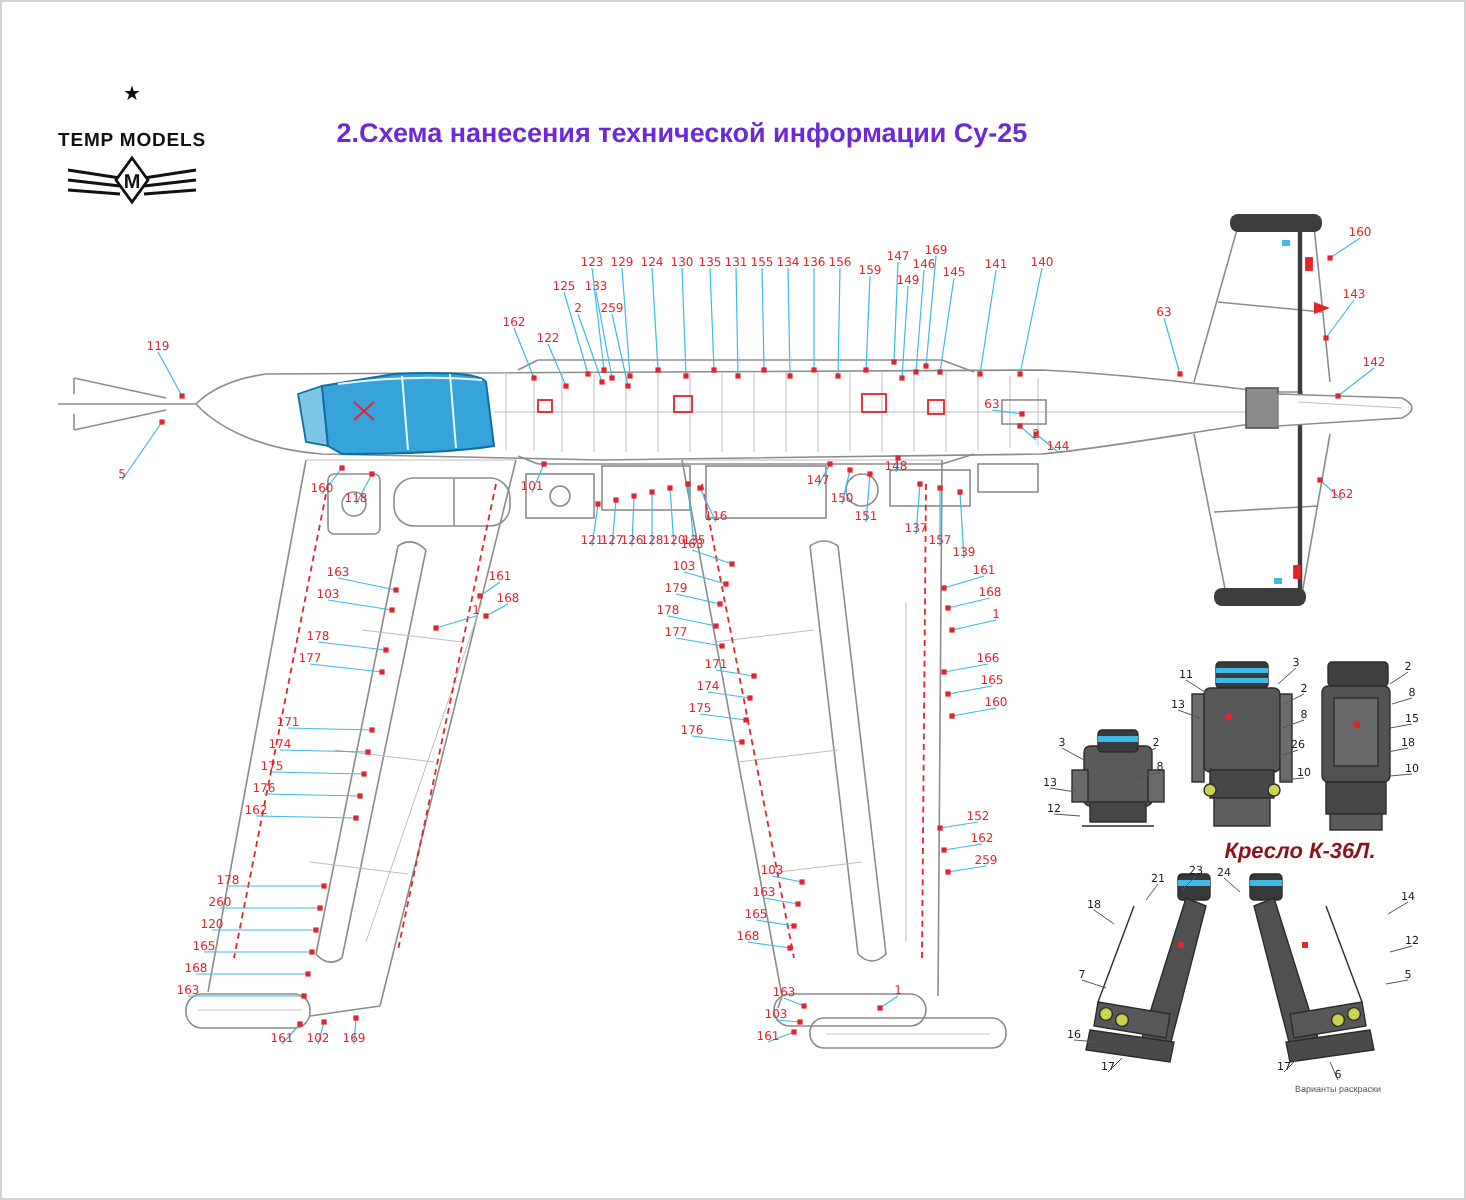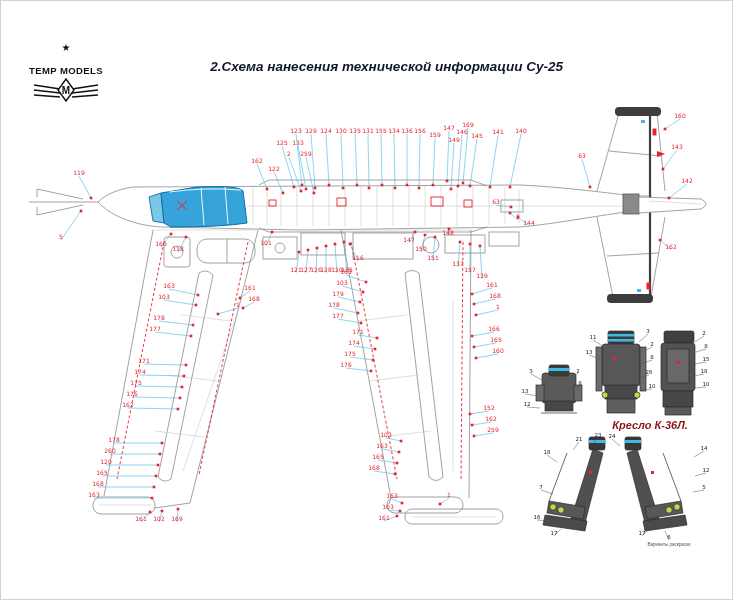--- a/index.html
+++ b/index.html
@@ -2,22 +2,22 @@
 <html><head>
 <meta charset="utf-8">
 <style>
   html,body{margin:0;padding:0;background:#e9e9e9;}
   .page{position:relative;width:733px;height:600px;background:#ffffff;border:1px solid #d2d2d2;
         font-family:"Liberation Sans", sans-serif;overflow:hidden;margin:0 auto;box-sizing:border-box;}
   .logo{position:absolute;left:24px;top:42px;width:82px;text-align:center;color:#111;}
   .logo .star{display:block;font-size:10px;line-height:9px;}
   .logo .name{display:block;font-weight:bold;font-size:9.5px;letter-spacing:.4px;margin-top:13px;white-space:nowrap;}
   .logo .emblem{display:block;margin:1px auto 0;}
-  .title{position:absolute;left:118px;top:58px;width:444px;text-align:right;
-         color:#0f172a;font-weight:bold;font-style:italic;font-size:13.5px;}
+  .title{position:absolute;left:118px;top:58px;width:444px;text-align:center;
+         color:#6d28d9;font-weight:bold;font-size:13.5px;}
   #diagram{position:absolute;left:0;top:0;}
   .grey{stroke:#8c8c8c;fill:none;stroke-width:0.8;}
   .lgrey{stroke:#bdbdbd;fill:none;stroke-width:0.5;}
   .red-dash{stroke:#e5232a;stroke-width:0.9;stroke-dasharray:3 2.2;fill:none;}
   .redmark{stroke:#e5232a;fill:none;stroke-width:0.9;}
 </style>
 </head>
 <body>
 
 <div class="page">

